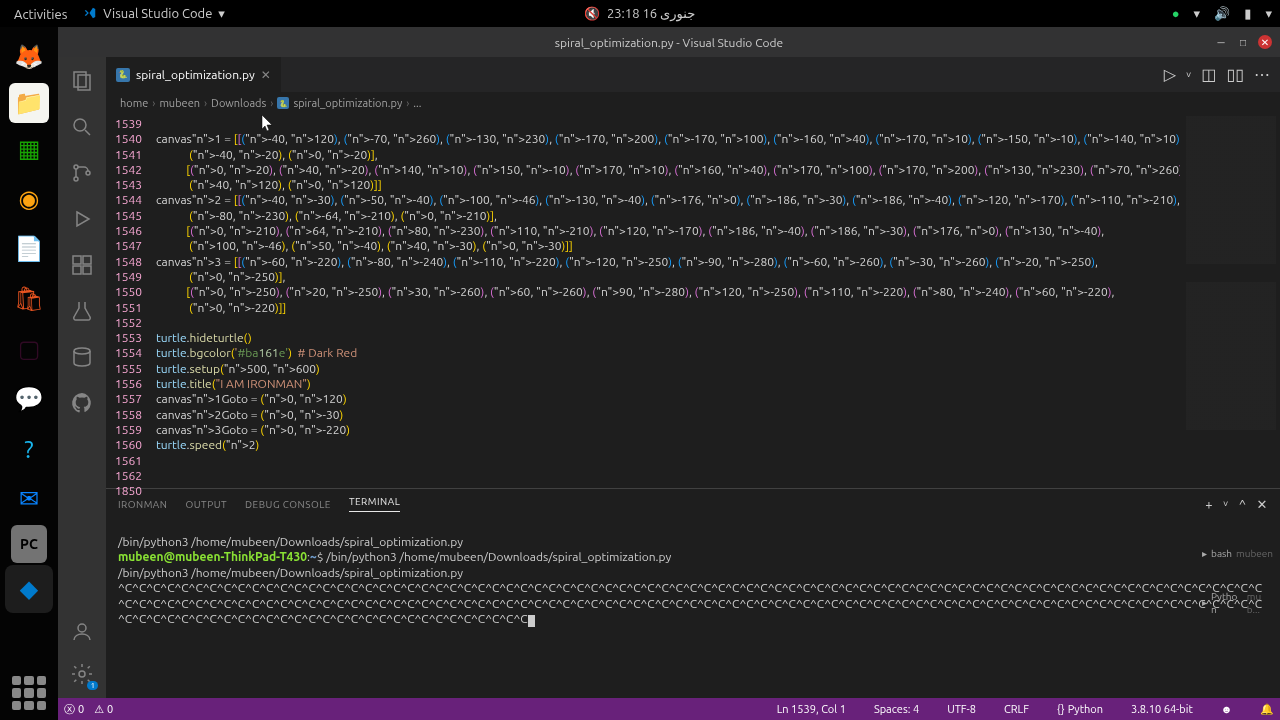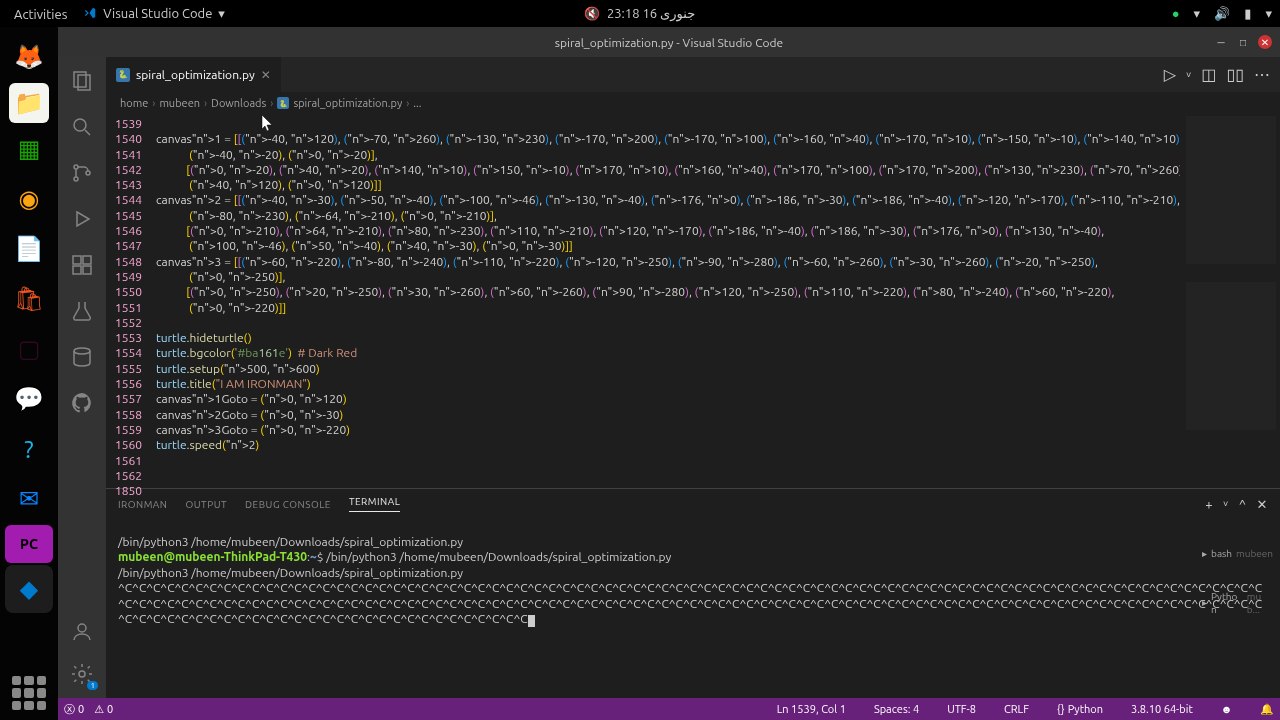--- a/index.html
+++ b/index.html
@@ -114,21 +114,21 @@
   <div class="dock-item" style="color:#ff7139">🦊</div>
   <div class="dock-item" style="background:#f5f5f0;color:#888;border-radius:6px;width:40px;height:40px">📁</div>
   <div class="dock-item" style="color:#18a303">▦</div>
   <div class="dock-item" style="color:#fca311">◉</div>
   <div class="dock-item" style="color:#18a303">📄</div>
   <div class="dock-item" style="color:#e95420">🛍</div>
   <div class="dock-item" style="color:#300a24">▢</div>
   <div class="dock-item" style="color:#25d366">💬</div>
   <div class="dock-item" style="color:#19b6ee">?</div>
   <div class="dock-item" style="color:#0a84ff">✉</div>
-  <div class="dock-item" style="background:#a21caf;color:#000;width:48px;height:38px;border-radius:6px;font-size:14px;font-weight:bold">PC</div>
+  <div class="dock-item" style="background:#737373;color:#000;width:36px;height:38px;border-radius:6px;font-size:14px;font-weight:bold">PC</div>
   <div class="dock-item active" style="color:#007acc">◆</div>
   <div class="dock-spacer"></div>
   <div class="dock-apps">
       <span></span>
       <span></span>
       <span></span>
       <span></span>
       <span></span>
       <span></span>
       <span></span>

